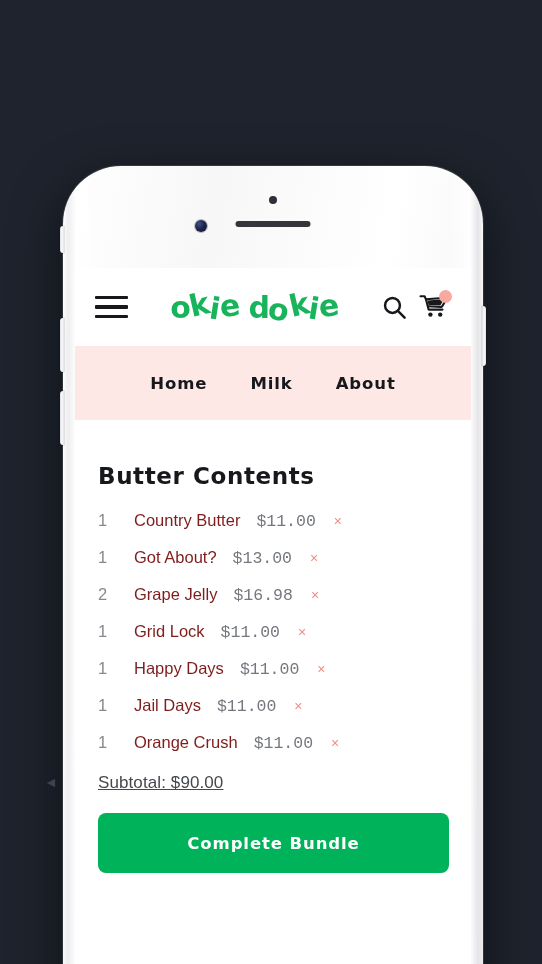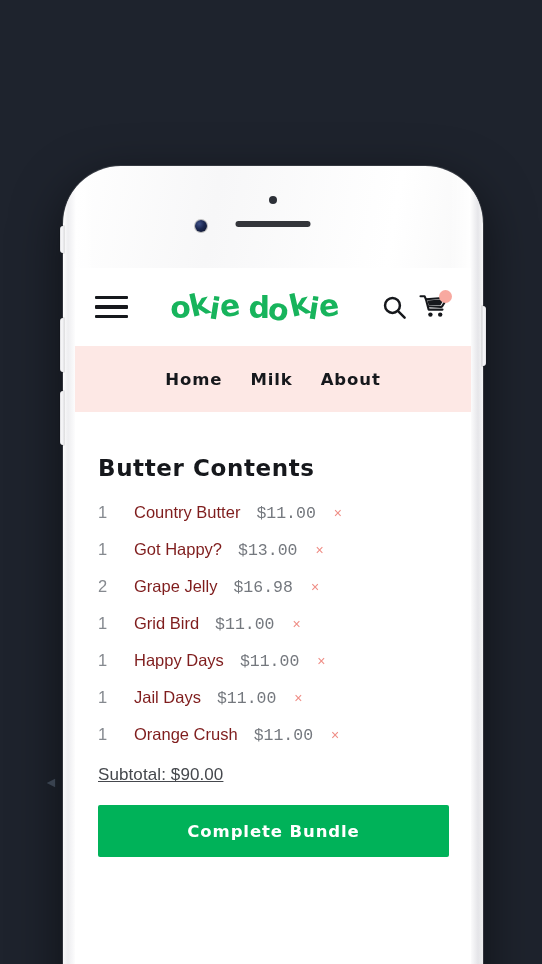--- a/index.html
+++ b/index.html
@@ -152,25 +152,25 @@
     top: -4px;
     right: -3px;
     width: 13px; height: 13px;
     border-radius: 50%;
     background: #f8a9a0;
   }
 
   
   .nav-bar {
     background: #fde8e5;
-    height: 66px;
+    height: 74px;
     display: flex;
     align-items: center;
     justify-content: center;
-    gap: 28px;
+    gap: 43px;
   }
   .nav-link {
     font-family: "DejaVu Sans", sans-serif;
     font-size: 16.5px;
     font-weight: bold;
     color: #16181c;
     letter-spacing: 0.9px;
     cursor: pointer;
     text-decoration: none;
   }
@@ -214,24 +214,24 @@
     color: #45484d;
     font-weight: 500;
     letter-spacing: 0.1px;
     text-decoration: underline;
   }
 
   .cta-button {
     display: block;
     width: 100%;
     margin-top: 20px;
-    height: 52px;
+    height: 60px;
     background: #00b259;
     border: none;
-    border-radius: 2px;
+    border-radius: 8px;
     color: #ffffff;
     font-family: "DejaVu Sans", sans-serif;
     font-size: 16.5px;
     font-weight: bold;
     letter-spacing: 0.9px;
     cursor: pointer;
   }
 
   
   .edge-chevron {
@@ -306,33 +306,33 @@
 
       <ul class="bundle-list" id="bundle-list">
           <li class="bundle-row">
             <span class="row-qty">1</span>
             <span class="row-name">Country Butter</span>
             <span class="row-price">$11.00</span>
             <span class="row-remove">×</span>
           </li>
           <li class="bundle-row">
             <span class="row-qty">1</span>
-            <span class="row-name">Got Happy?</span>
+            <span class="row-name">Got About?</span>
             <span class="row-price">$13.00</span>
             <span class="row-remove">×</span>
           </li>
           <li class="bundle-row">
             <span class="row-qty">2</span>
             <span class="row-name">Grape Jelly</span>
             <span class="row-price">$16.98</span>
             <span class="row-remove">×</span>
           </li>
           <li class="bundle-row">
             <span class="row-qty">1</span>
-            <span class="row-name">Grid Bird</span>
+            <span class="row-name">Grid Lock</span>
             <span class="row-price">$11.00</span>
             <span class="row-remove">×</span>
           </li>
           <li class="bundle-row">
             <span class="row-qty">1</span>
             <span class="row-name">Happy Days</span>
             <span class="row-price">$11.00</span>
             <span class="row-remove">×</span>
           </li>
           <li class="bundle-row">

